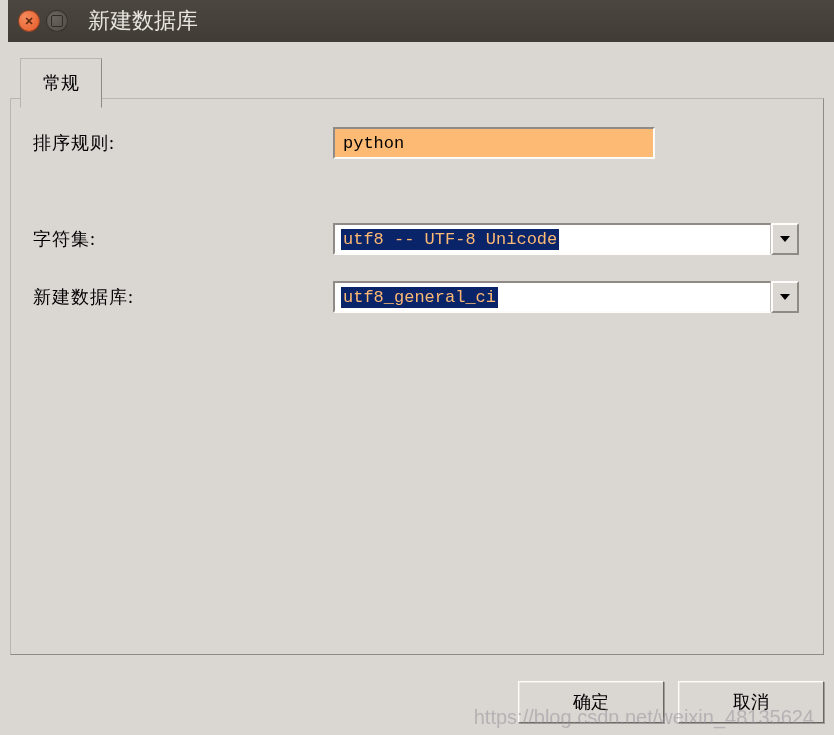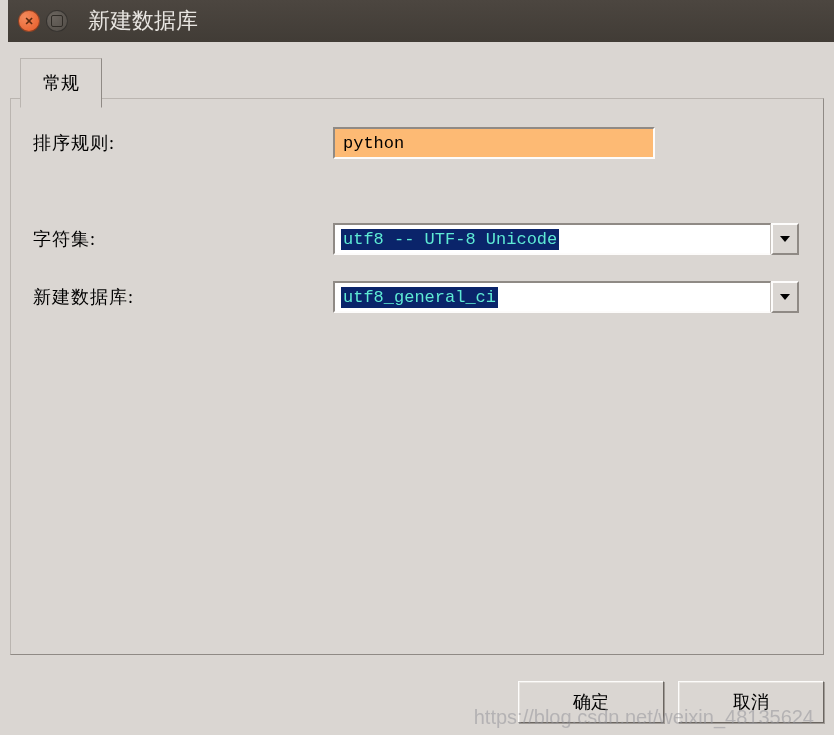--- a/index.html
+++ b/index.html
@@ -158,21 +158,21 @@
       border-left: 2px solid #8f8a85;
       border-right: 1px solid #c5c0bb;
       border-bottom: 2px solid #fdfcfb;
       display: flex;
       align-items: center;
       padding: 0 6px;
       overflow: hidden;
     }
     .selected-text {
       background: #0a246a;
-      color: #5eead4;
+      color: #fdba74;
       font-family: "Courier New", monospace;
       font-size: 17px;
       padding: 1px 2px;
       white-space: nowrap;
     }
     .select-btn {
       width: 28px;
       background: #dad6d2;
       border-top: 2px solid #fdfcfb;
       border-left: 2px solid #fdfcfb;

